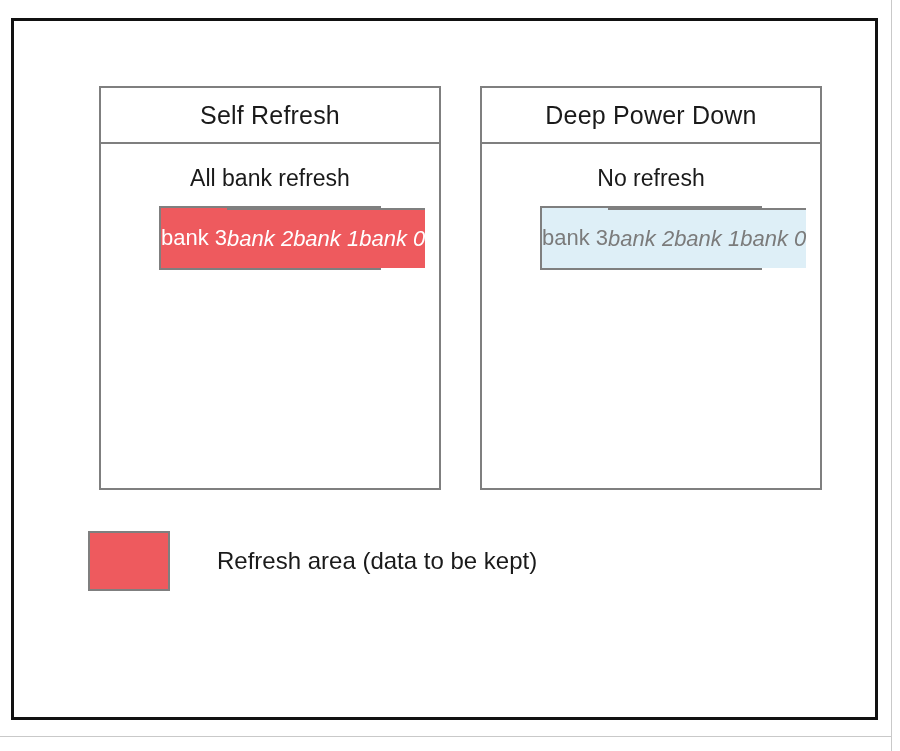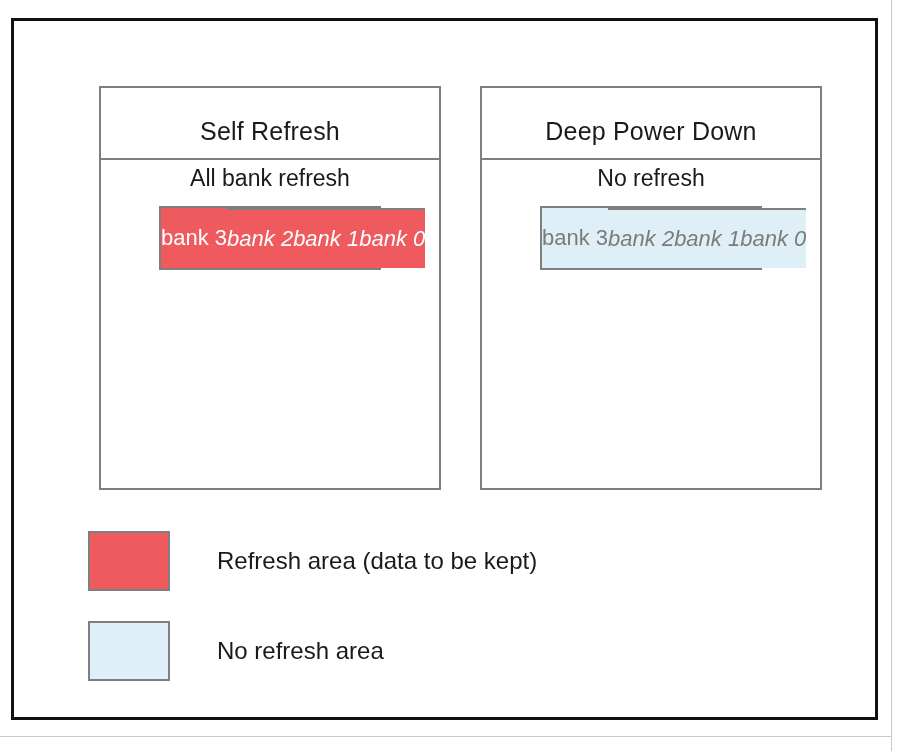--- a/index.html
+++ b/index.html
@@ -50,21 +50,21 @@
     position: absolute;
     border: 2px solid #7f7f7f;
     background: #ffffff;
     box-sizing: border-box;
   }
   .panel-left  { left: 85px;  top: 65px; width: 342px; height: 404px; }
   .panel-right { left: 466px; top: 65px; width: 342px; height: 404px; }
   .panel-header {
     position: absolute;
     left: 0;
-    top: 16px;
+    top: 0;
     right: 0;
     height: 56px;
     border-bottom: 2px solid #7f7f7f;
     box-sizing: border-box;
     display: flex;
     align-items: center;
     justify-content: center;
   }
   .panel-header-title {
     font-size: 25px;
@@ -203,20 +203,16 @@
           </div>
         </div>
       </div>
     </div>
 
     <div class="legend">
       <div class="legend-row">
         <div class="legend-swatch legend-swatch-red"></div>
         <div class="legend-label">Refresh area (data to be kept)</div>
       </div>
-      <div class="legend-row">
-        <div class="legend-swatch legend-swatch-blue"></div>
-        <div class="legend-label">No refresh area</div>
-      </div>
     </div>
 
   </div>
 </div>
 
 </body></html>

